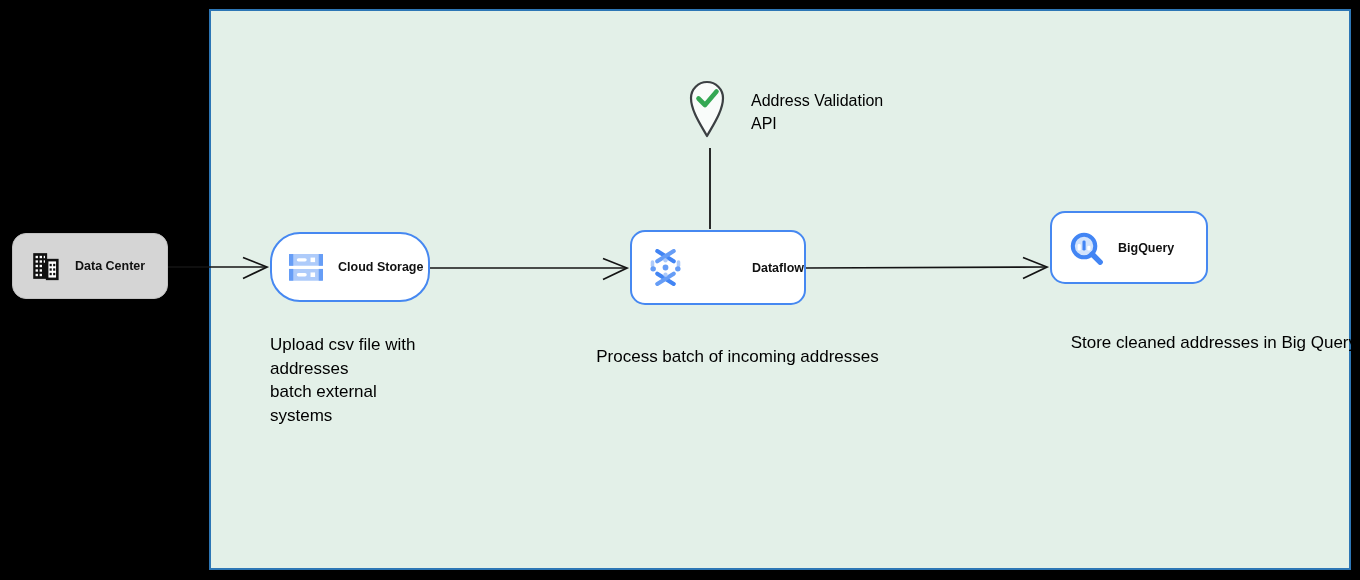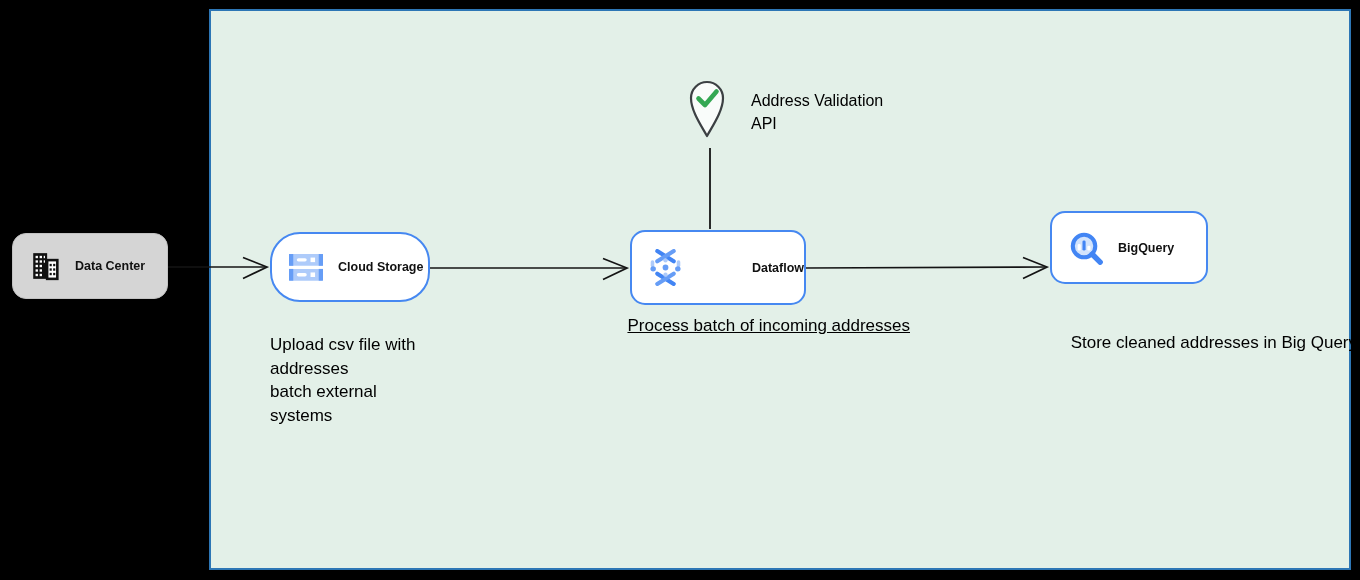--- a/index.html
+++ b/index.html
@@ -57,21 +57,21 @@
   }
   .note {
     position: absolute;
     font-size: 17px;
     line-height: 23.5px;
     white-space: pre-line;
     color: #000;
   }
   .note-marker  { left: 751px; top: 89px;  width: 190px; font-size: 16px; line-height: 23px; }
   .note-upload  { left: 270px; top: 333px; width: 230px; }
-  .note-process { left: 565px; top: 314px; width: 345px; text-align: right; white-space: nowrap; text-decoration: underline; }
+  .note-process { left: 565px; top: 345px; width: 345px; text-align: center; white-space: nowrap; }
   .note-store   { left: 965px; top: 331px; width: 392px; text-align: right; white-space: nowrap; }
 </style>
 </head>
 <body>
 
 <div class="panel"></div>
 
 <svg class="edges" viewBox="0 0 1360 580">
   <g stroke="#141414" stroke-width="1.7" fill="none">
     <line x1="168" y1="267" x2="265" y2="267"></line>

